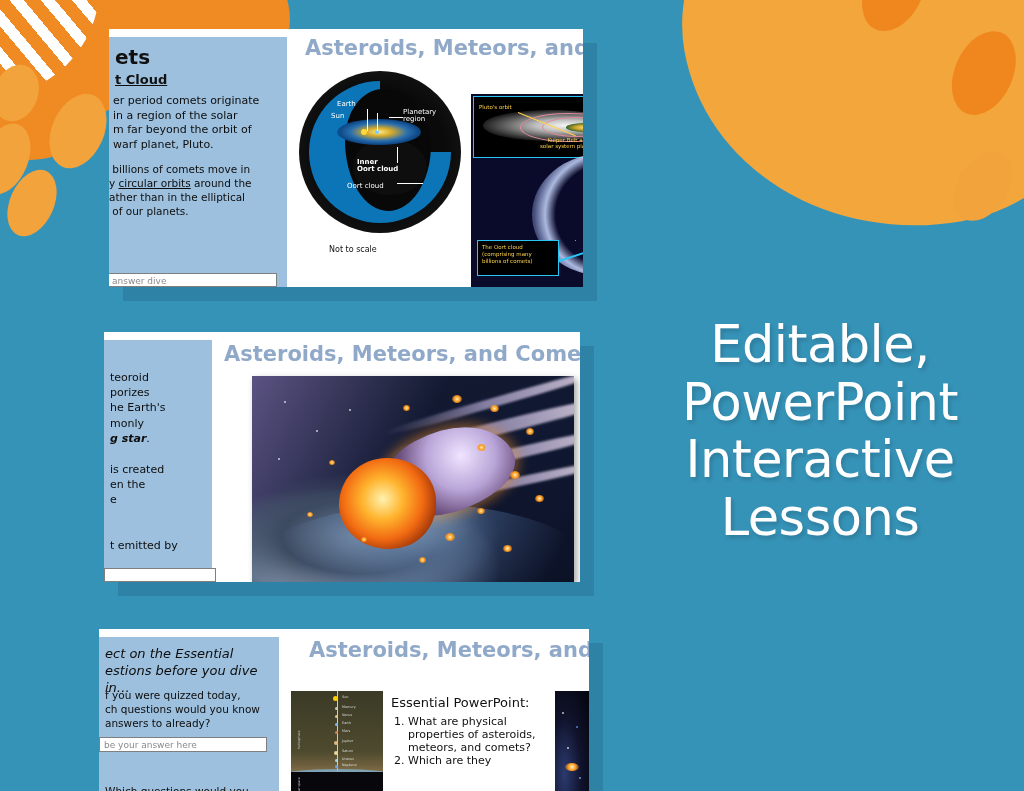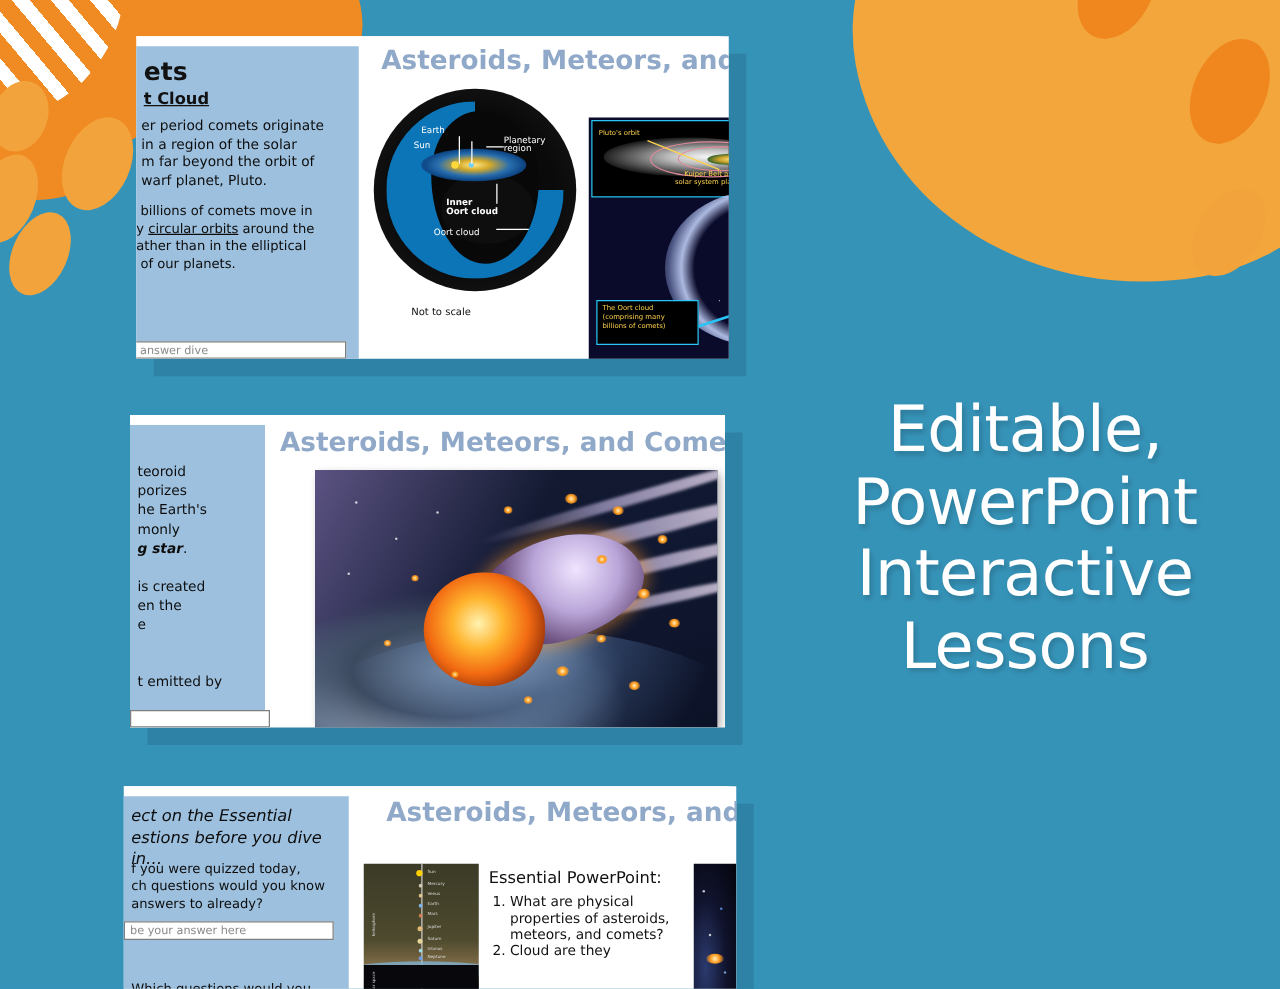--- a/index.html
+++ b/index.html
@@ -381,21 +381,21 @@
         <div class="ss-t" style="left:14px;top:92px;color:#e04040;">Voyager 1 / 2</div>
         <div class="ss-stars"></div>
         <div class="ss-v" style="left:6px;top:58px;">heliosphere</div>
         <div class="ss-v" style="left:6px;top:114px;">interstellar space</div>
       </div>
 
       <div class="eq" style="left:292px;top:66px;width:160px;">
         <h4>Essential PowerPoint:</h4>
         <ol>
           <li>What are physical properties of asteroids, meteors, and comets?</li>
-          <li>Cloud are they</li>
+          <li>Which are they</li>
         </ol>
       </div>
 
       <div class="comet-img" style="left:456px;top:62px;width:34px;height:116px;">
         <div class="star" style="left:20%;top:18%;width:2px;height:2px;"></div>
         <div class="star" style="left:62%;top:30%;width:2px;height:2px;background:#6fa8ff;"></div>
         <div class="star" style="left:34%;top:48%;width:2px;height:2px;"></div>
         <div class="spark" style="left:30%;top:62%;width:14px;height:8px;"></div>
         <div class="star" style="left:70%;top:74%;width:2px;height:2px;background:#8fc6ff;"></div>
       </div>

